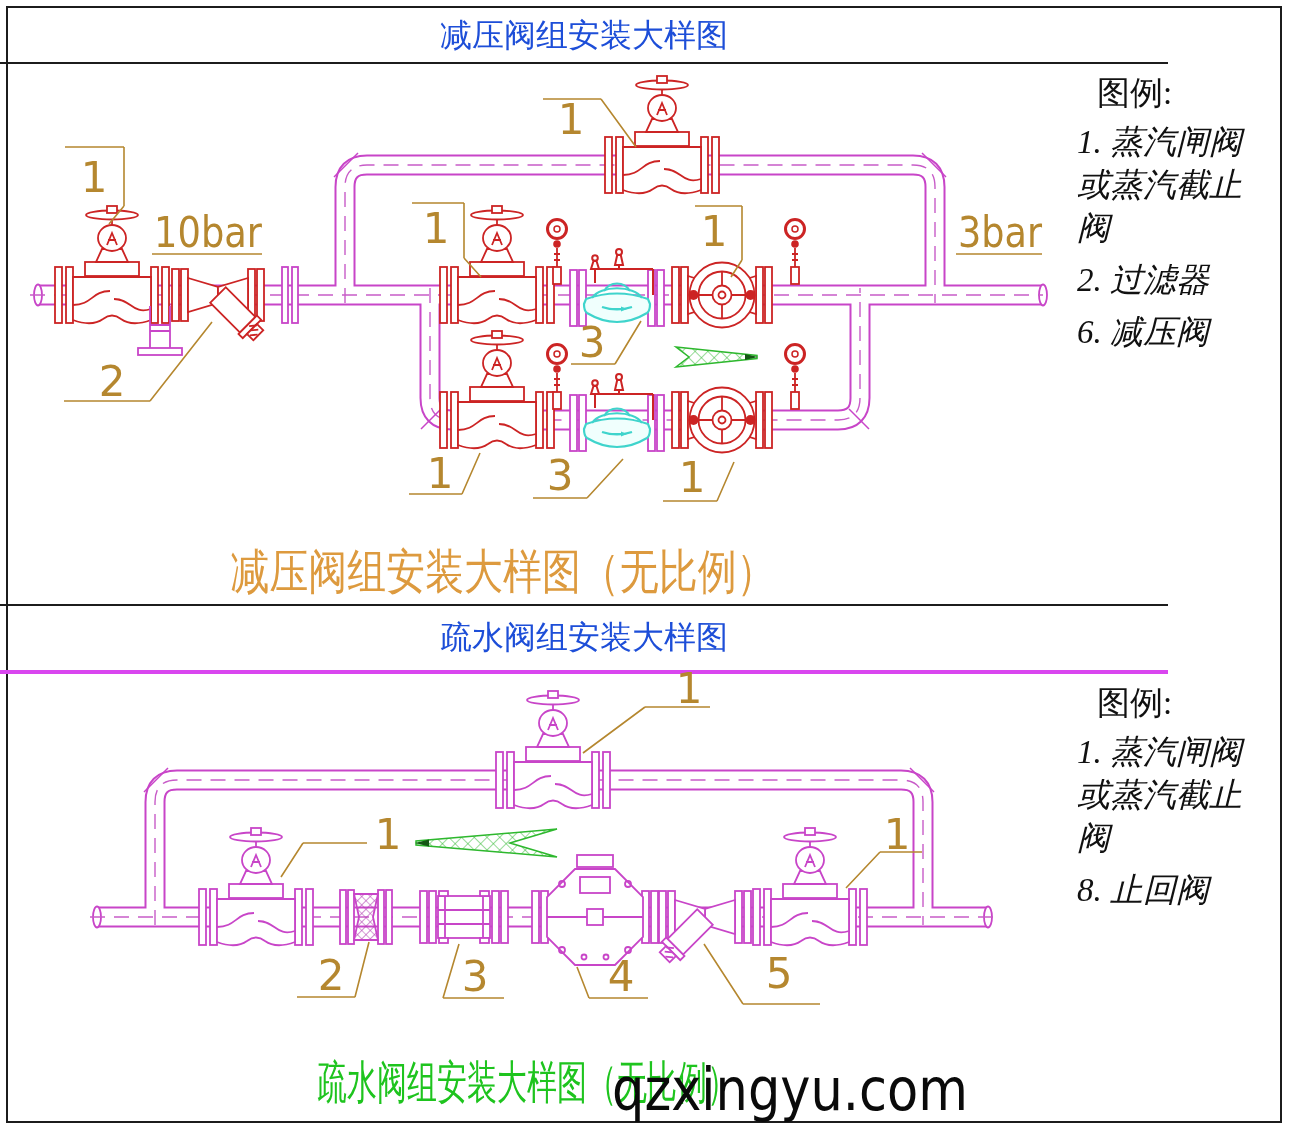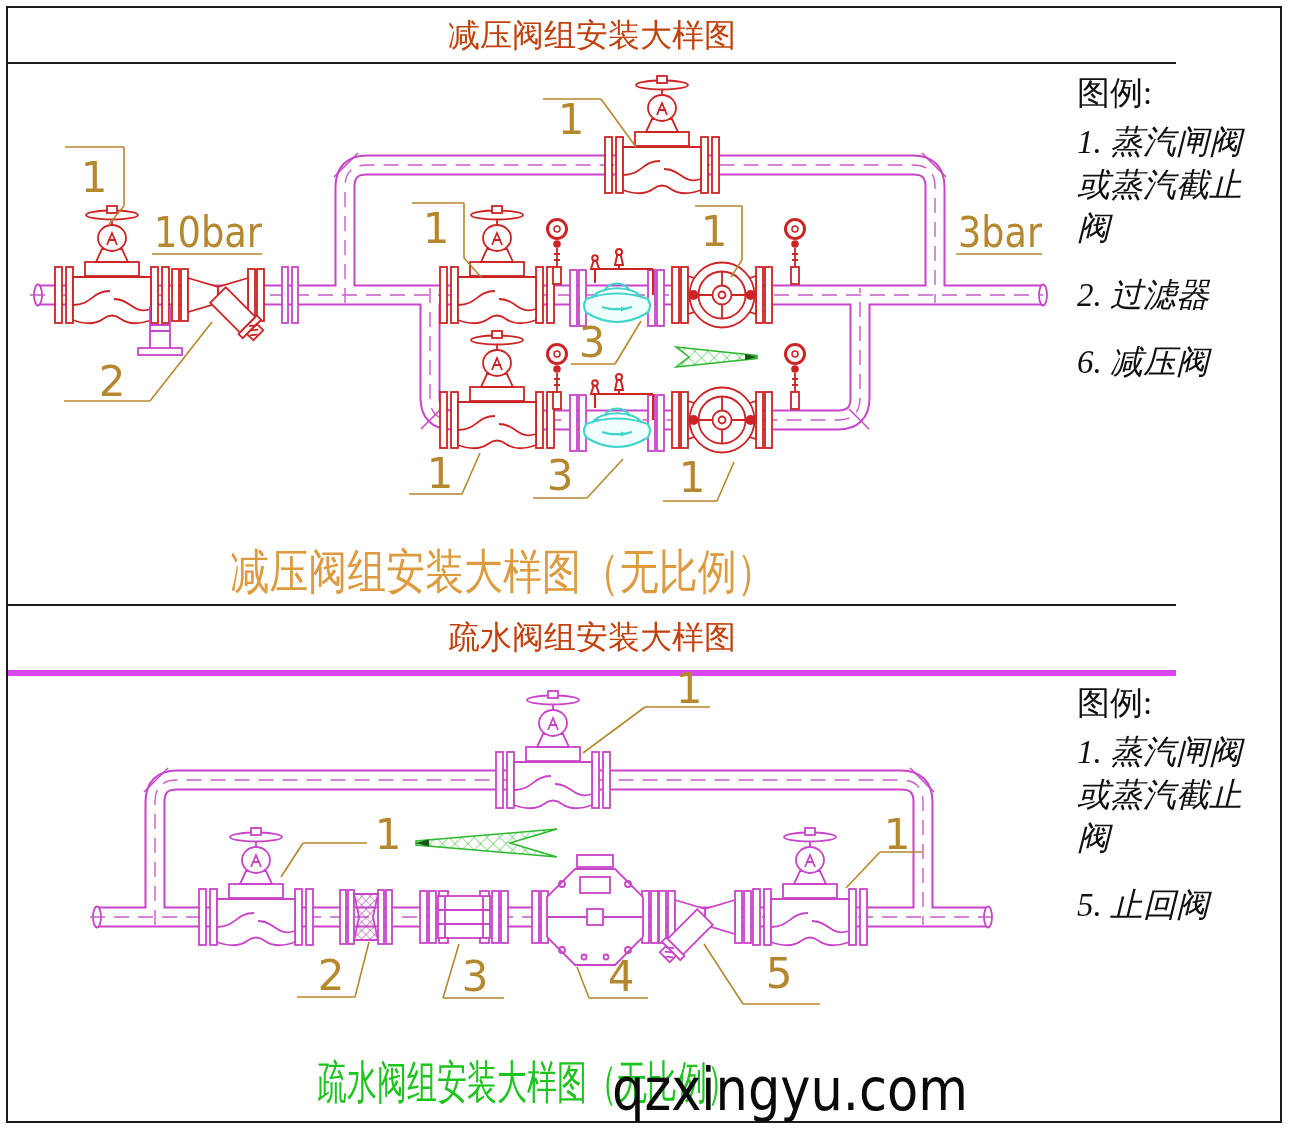--- a/index.html
+++ b/index.html
@@ -1,27 +1,27 @@
 <!DOCTYPE html>
 <html><head>
 <meta charset="utf-8">
 <style>
   html,body{margin:0;padding:0;background:#fff;}
   .stage{position:relative;width:1290px;height:1131px;background:#fff;overflow:hidden;
          font-family:"Liberation Sans",sans-serif;}
   .frame{position:absolute;left:6px;top:6px;width:1272px;height:1113px;border:2px solid #1c1c1c;}
-  .hdr{position:absolute;left:8px;width:1168px;text-align:center;color:#c2410c;
+  .hdr{position:absolute;left:0;width:1168px;text-align:center;color:#1d4ed8;
        font-family:"Liberation Serif","DejaVu Serif",serif;font-size:32px;}
   .hdr1{top:8px;height:54px;line-height:54px;border-bottom:2px solid #1c1c1c;}
-  .hdr2{top:604px;height:64px;line-height:62px;border-top:2px solid #1c1c1c;border-bottom:6px solid #d946ef;}
+  .hdr2{top:604px;height:64px;line-height:62px;border-top:2px solid #1c1c1c;border-bottom:4px solid #d946ef;}
   .legend{position:absolute;left:1077px;width:206px;color:#111;
           font-family:"Liberation Serif","DejaVu Serif",serif;font-size:33px;}
-  .lg-h{line-height:43px;margin-bottom:6px;}
+  .lg-h{line-height:43px;margin-bottom:6px;margin-left:20px;}
   .lg-l{line-height:43px;font-style:italic;}
-  .mt{margin-top:24px;}
+  .mt{margin-top:9px;}
   .lgd1{top:72px;} .lgd2{top:682px;}
   svg.draw{position:absolute;left:0;top:0;z-index:3;}
   
   .po{fill:none;stroke:#c845c8;stroke-width:21;}
   .pi{fill:none;stroke:#ffffff;stroke-width:17;}
   .pd{fill:none;stroke:#c85cc8;stroke-width:1.4;stroke-dasharray:15 9;}
   .pt{stroke:#c845c8;stroke-width:1.5;}
   .oe{fill:#fff;stroke:#c845c8;stroke-width:1.8;}
   .mf{fill:#fff;stroke:#c845c8;stroke-width:1.8;}
   .cr{color:#cc2424;} .cm{color:#c845c8;}
@@ -56,21 +56,21 @@
     <div class="lg-l">阀</div>
     <div class="lg-l mt">2. 过滤器</div>
     <div class="lg-l mt">6. 减压阀</div>
   </div>
 
   <div class="legend lgd2">
     <div class="lg-h">图例:</div>
     <div class="lg-l">1. 蒸汽闸阀</div>
     <div class="lg-l">或蒸汽截止</div>
     <div class="lg-l">阀</div>
-    <div class="lg-l mt">5. 止回阀</div>
+    <div class="lg-l mt">8. 止回阀</div>
   </div>
 
   <svg class="draw" width="1290" height="1131" viewBox="0 0 1290 1131">
     <defs>
       <pattern id="gh" patternUnits="userSpaceOnUse" width="9" height="9" patternTransform="rotate(45)">
         <path d="M0,0H9M0,0V9" stroke="#2eb82e" stroke-width="1"></path>
       </pattern>
       <pattern id="mh" patternUnits="userSpaceOnUse" width="6" height="6" patternTransform="rotate(45)">
         <path d="M0,0H6M0,0V6" stroke="#b13fb1" stroke-width="1.2"></path>
       </pattern>

